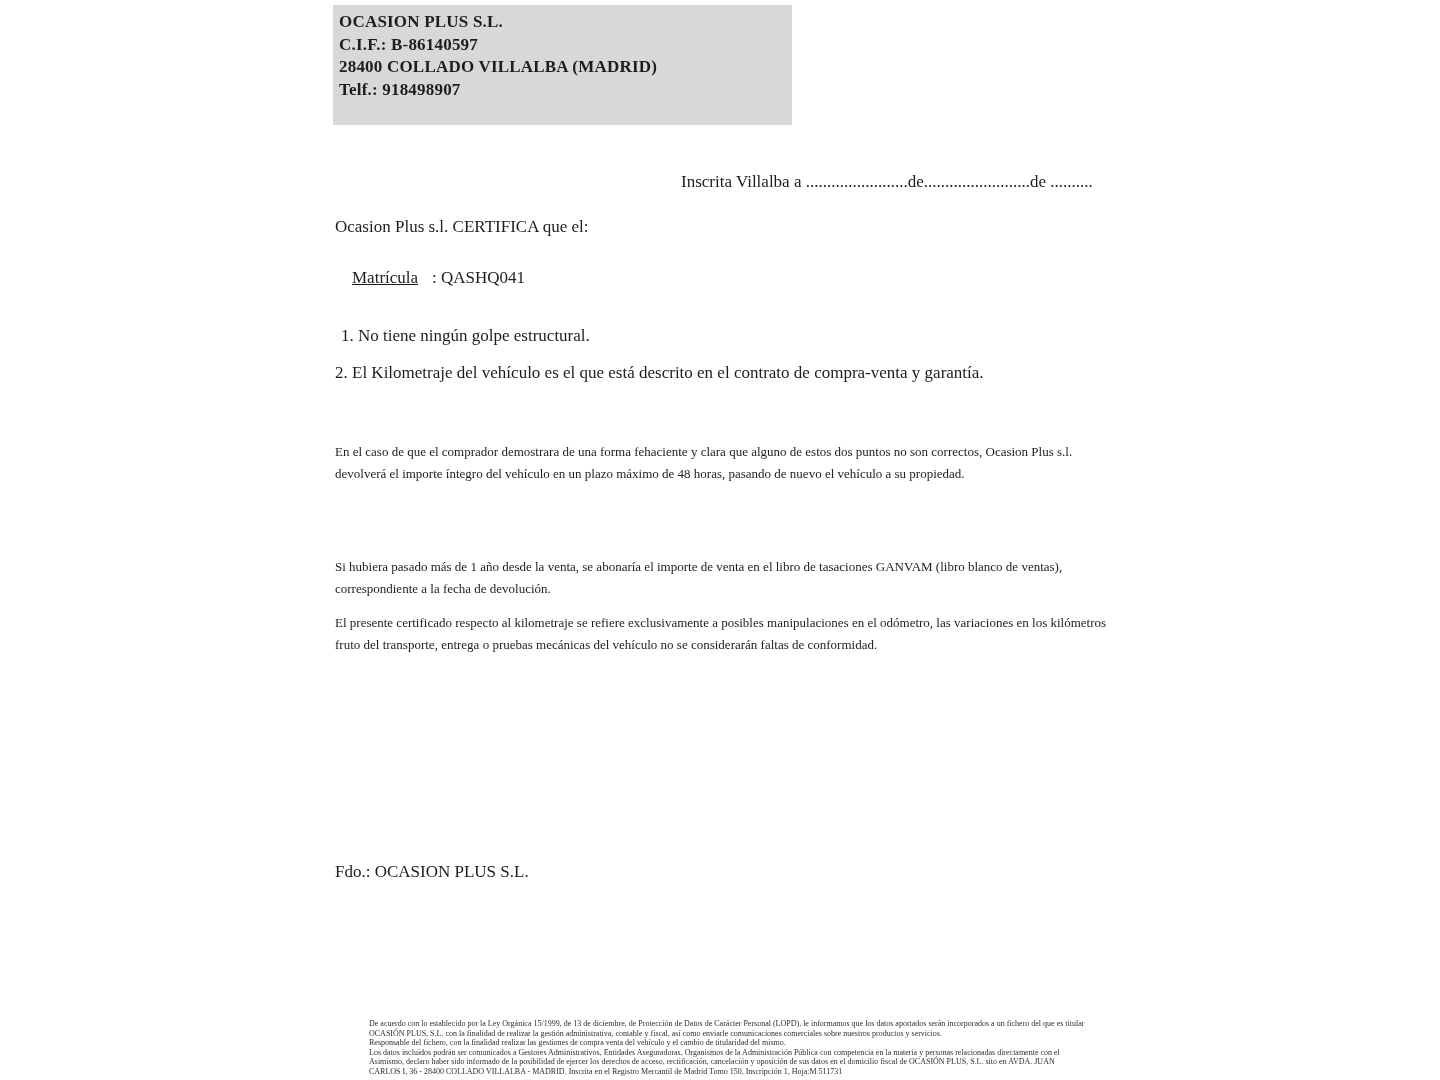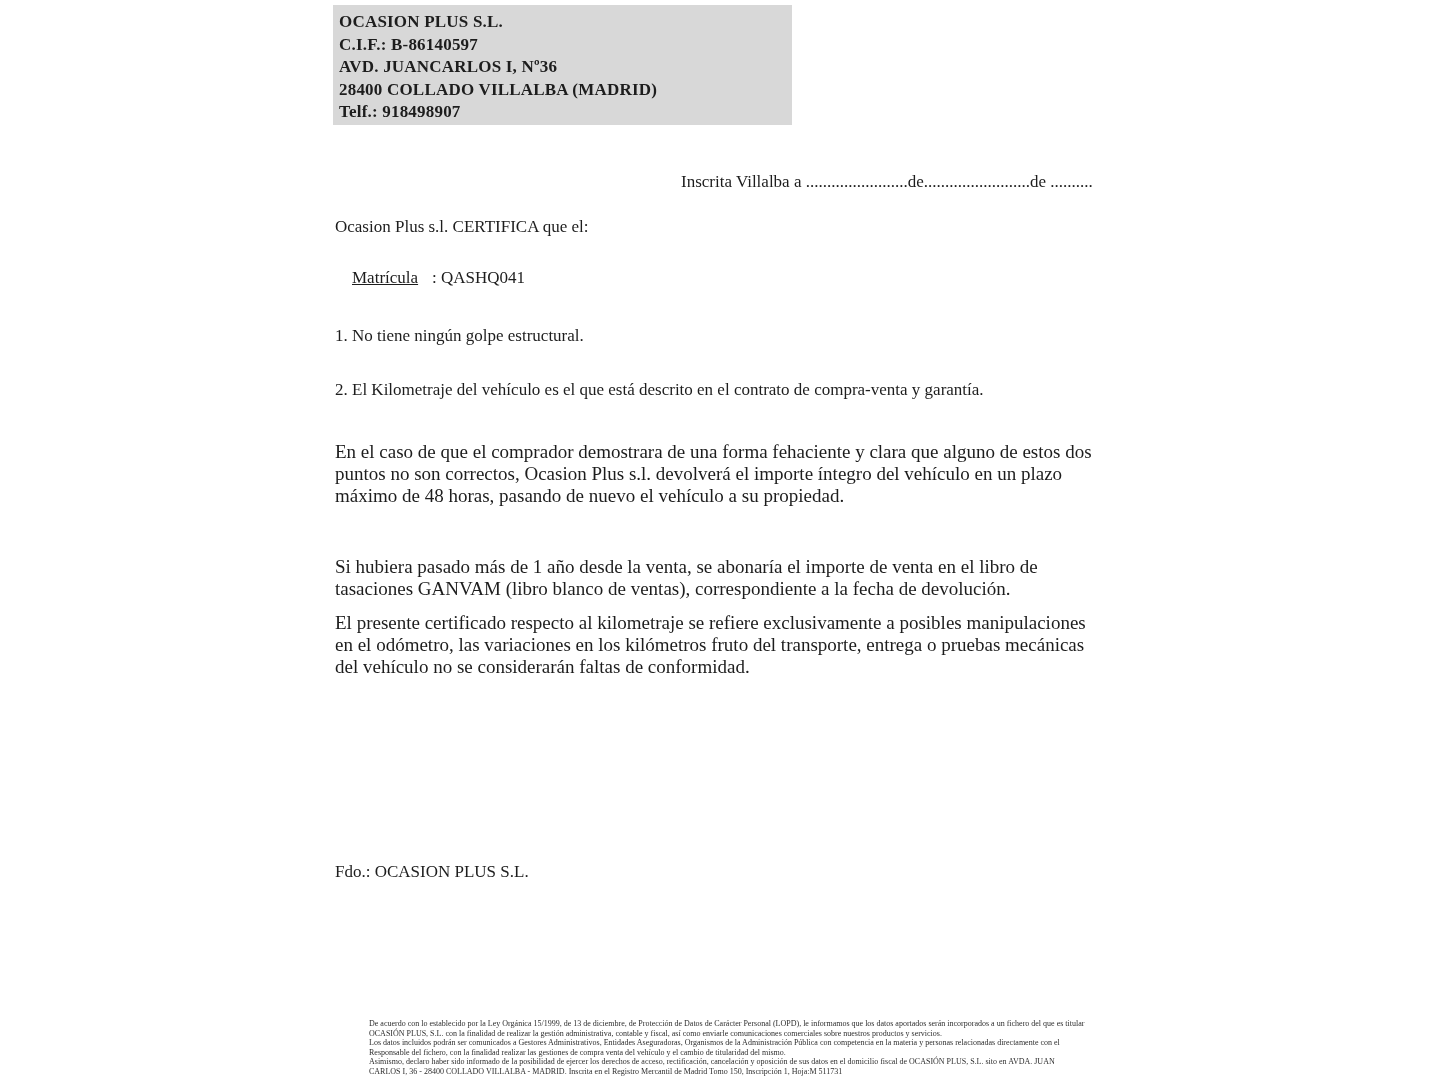--- a/index.html
+++ b/index.html
@@ -53,27 +53,27 @@
     min-width: 80px;
   }
   .kv-vehicle { top: 241px; }
   .kv-plate   { top: 248px; font-family: Liberation Serif, serif; }
   .point {
     position: absolute;
     left: 335px;
     font-size: 17px;
     width: 780px;
   }
-  .point-1 { top: 326px; }
-  .point-2 { top: 380px; }
+  .point-1 { top: 326px; margin-left: 6px; }
+  .point-2 { top: 363px; }
   .para {
     position: absolute;
     left: 335px;
     width: 772px;
-    font-size: 19px;
+    font-size: 13px;
     line-height: 22px;
     text-align: left;
   }
   .para-1 { top: 441px; }
   .para-2 { top: 511px; }
   .para-3 { top: 556px; }
   .para-4 { top: 612px; }
   .signature {
     position: absolute;
     left: 335px;
@@ -93,21 +93,20 @@
   .legal div { white-space: nowrap; padding-left: 39px; }
 </style>
 </head>
 <body style="color: rgb(29, 29, 29);">
 
 <div class="page">
 
   <header class="letterhead" style="background: rgb(216, 216, 216);">
     <div>OCASION PLUS S.L.</div>
     <div>C.I.F.: B-86140597</div>
-    <div>AVD. JUANCARLOS I, Nº36</div>
     <div>28400 COLLADO VILLALBA (MADRID)</div>
     <div>Telf.: 918498907</div>
   </header>
 
   <div class="date-line">Inscrita Villalba a ........................de.........................de ..........</div>
 
   <div class="certifies">Ocasion Plus s.l. CERTIFICA que el:</div>
 
 
   <div class="kv kv-plate">
@@ -119,19 +118,19 @@
 
   <div class="para para-1">En el caso de que el comprador demostrara de una forma fehaciente y clara que alguno de estos dos puntos no son correctos, Ocasion Plus s.l. devolverá el importe íntegro del vehículo en un plazo máximo de 48 horas, pasando de nuevo el vehículo a su propiedad.</div>
   <div class="para para-3">Si hubiera pasado más de 1 año desde la venta, se abonaría el importe de venta en el libro de tasaciones GANVAM (libro blanco de ventas), correspondiente a la fecha de devolución.</div>
   <div class="para para-4">El presente certificado respecto al kilometraje se refiere exclusivamente a posibles manipulaciones en el odómetro, las variaciones en los kilómetros fruto del transporte, entrega o pruebas mecánicas del vehículo no se considerarán faltas de conformidad.</div>
 
   <div class="signature">Fdo.: OCASION PLUS S.L.</div>
 
   <footer class="legal">
     <div>De acuerdo con lo establecido por la Ley Orgánica 15/1999, de 13 de diciembre, de Protección de Datos de Carácter Personal (LOPD), le informamos que los datos aportados serán incorporados a un fichero del que es titular</div>
     <div>OCASIÓN PLUS, S.L. con la finalidad de realizar la gestión administrativa, contable y fiscal, así como enviarle comunicaciones comerciales sobre nuestros productos y servicios.</div>
+    <div>Responsable del fichero, con la finalidad realizar las gestiones de compra venta del vehículo y el cambio de titularidad del mismo.</div>
     <div>Los datos incluidos podrán ser comunicados a Gestores Administrativos, Entidades Aseguradoras, Organismos de la Administración Pública con competencia en la materia y personas relacionadas directamente con el</div>
-    <div>Responsable del fichero, con la finalidad realizar las gestiones de compra venta del vehículo y el cambio de titularidad del mismo.</div>
     <div>Asimismo, declaro haber sido informado de la posibilidad de ejercer los derechos de acceso, rectificación, cancelación y oposición de sus datos en el domicilio fiscal de OCASIÓN PLUS, S.L. sito en AVDA. JUAN</div>
     <div>CARLOS I, 36 - 28400 COLLADO VILLALBA - MADRID. Inscrita en el Registro Mercantil de Madrid Tomo 150, Inscripción 1, Hoja:M 511731</div>
   </footer>
 
 </div>
 
 </body></html>

